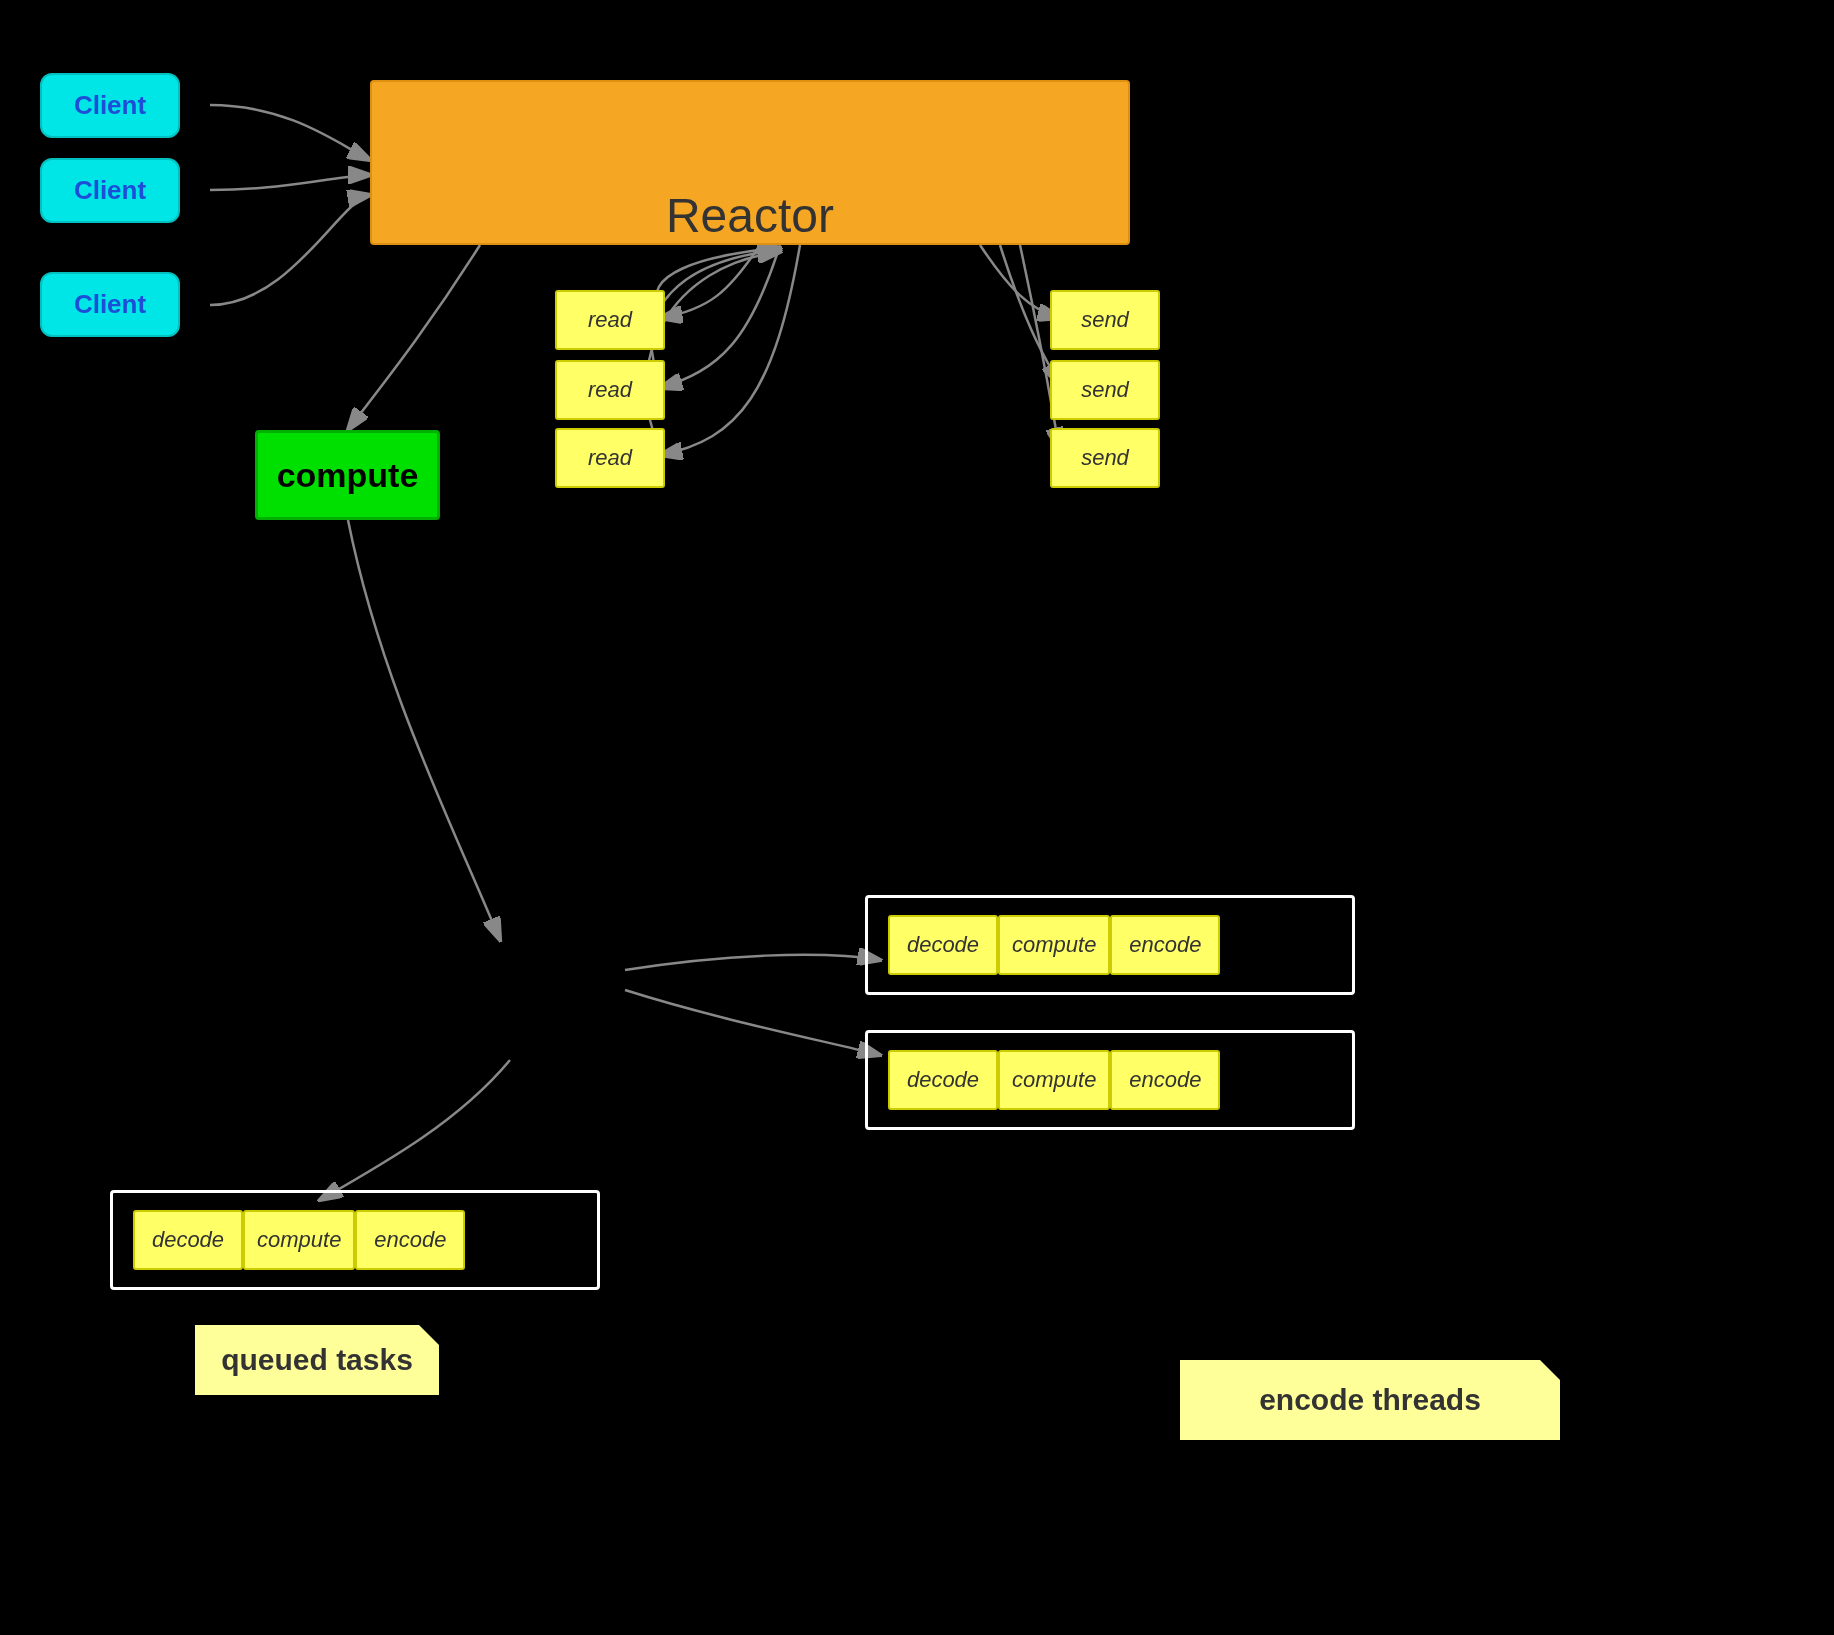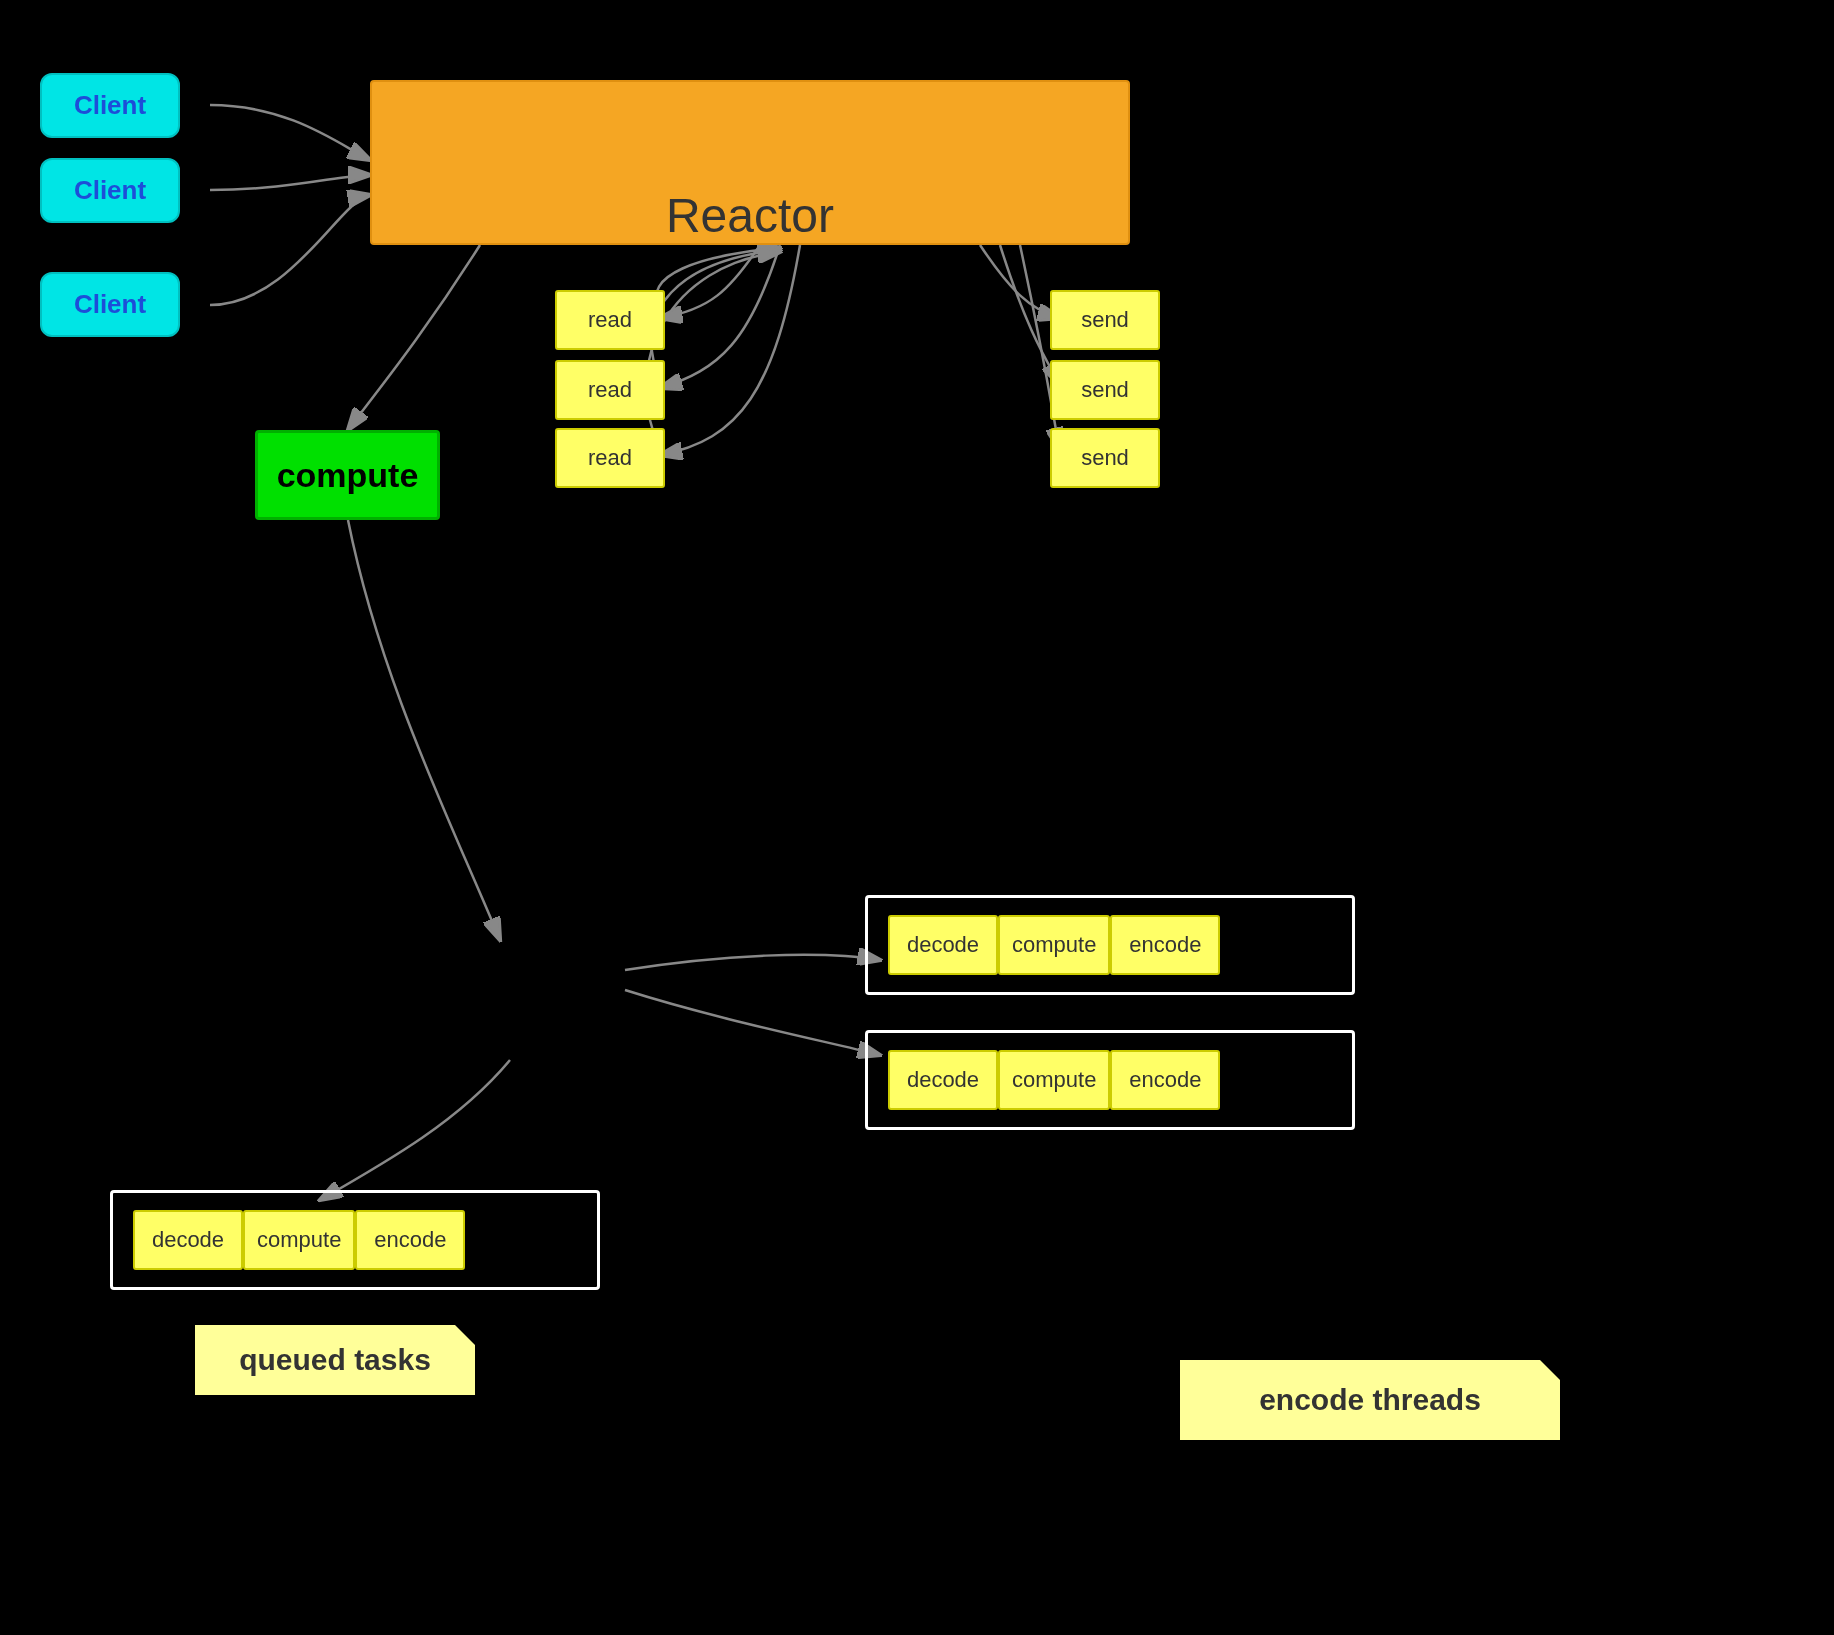--- a/index.html
+++ b/index.html
@@ -94,20 +94,21 @@
       border: 2px solid #cccc00;
       border-radius: 3px;
       display: flex;
       align-items: center;
       justify-content: center;
       font-size: 22px;
       color: #333;
       padding: 8px 12px;
       min-width: 110px;
       height: 60px;
+      font-style: italic;
     }
 
     
     .read-send-box {
       position: absolute;
     }
 
     
     .group-box {
       position: absolute;
@@ -271,21 +272,21 @@
       <span>decode</span>
     </div>
     <div class="yellow-box">
       <span>compute</span>
     </div>
     <div class="yellow-box">
       <span>encode</span>
     </div>
   </div>
 
-  <div class="note-box" style="left:195px; top:1325px; width:280px; height:70px;">
+  <div class="note-box" style="left:195px; top:1325px; width:244px; height:70px;">
     <span>queued tasks</span>
   </div>
 
   <div class="note-box" style="left:1180px; top:1360px; width:380px; height:80px;">
     <span>encode threads</span>
   </div>
 
 </div>
 
 </body></html>

